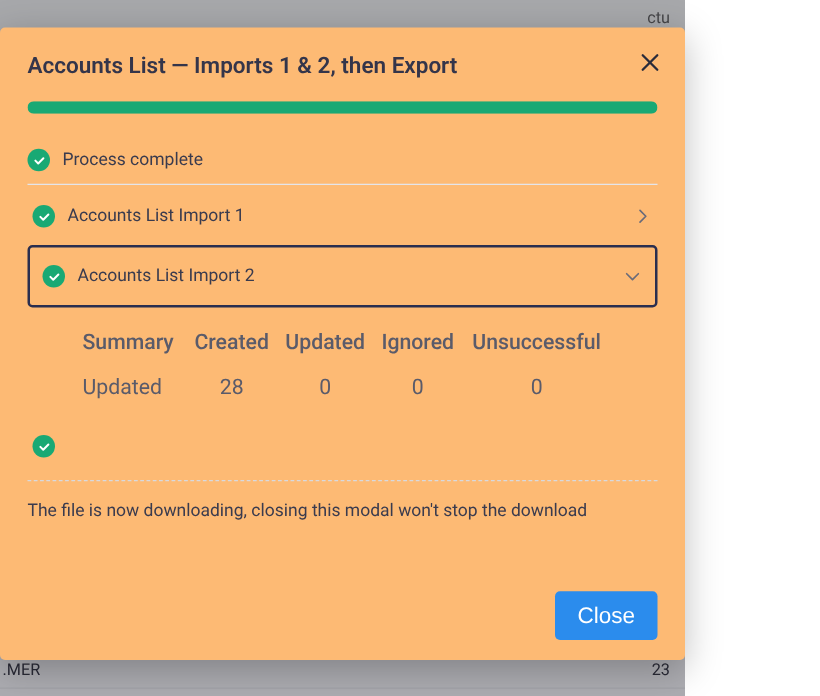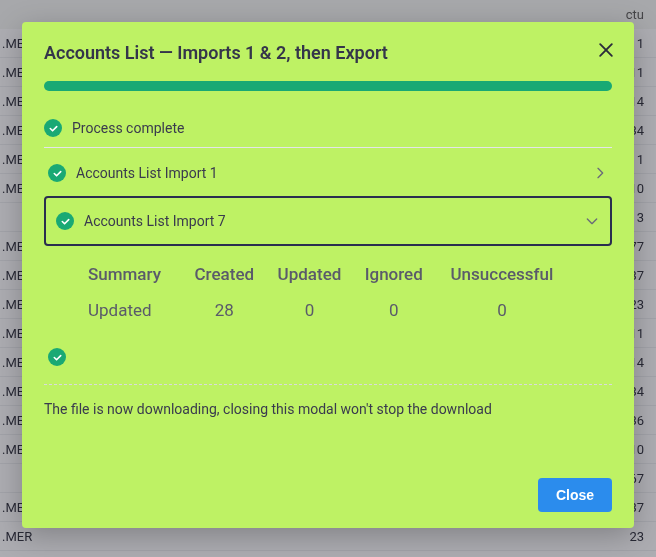--- a/index.html
+++ b/index.html
@@ -1,29 +1,29 @@
 <!DOCTYPE html>
 <html><head>
 <meta charset="utf-8">
 <style>
   * { box-sizing: border-box; margin: 0; padding: 0; }
   html, body { width: 656px; height: 557px; overflow: hidden; font-family: -apple-system, BlinkMacSystemFont, "Segoe UI", Roboto, Arial, sans-serif; }
-  .viewport { position: relative; width: 656px; height: 557px; }
+  .viewport { position: relative; width: 548px; height: 557px; }
 
   
   .bg-table { position: absolute; inset: 0; background: #f5f5f7; color: #2a2b3a; font-size: 13px; }
   .bg-row { display: flex; height: 29px; align-items: center; border-bottom: 1px solid #e4e5ea; }
   .bg-header { background: #eceded; color: #555; height: 29px; display:flex; align-items:center; }
   .bg-cell { width: 110px; text-align: right; padding-right: 12px; white-space: nowrap; }
   .bg-cell.left { width: 34px; text-align: left; padding-left: 2px; }
   .bg-cell.wide { flex: 1; }
 
   
   .overlay { position: absolute; inset: 0; background: rgba(40,40,50,0.35); display: flex; align-items: flex-start; justify-content: center; }
-  .modal { position: relative; width: 612px; margin-top: 22px; background: #bef264; border-radius: 4px; box-shadow: 0 8px 30px rgba(0,0,0,0.25); padding: 20px 22px 16px 22px; min-height: 506px; display: flex; flex-direction: column; }
+  .modal { position: relative; width: 612px; margin-top: 22px; background: #fdba74; border-radius: 4px; box-shadow: 0 8px 30px rgba(0,0,0,0.25); padding: 20px 22px 16px 22px; min-height: 506px; display: flex; flex-direction: column; }
   .modal-title { font-size: 18px; font-weight: 600; color: #34354a; }
   .close-x { position: absolute; top: 18px; right: 18px; cursor: pointer; color: #2a2b3a; }
   .close-x svg { width: 20px; height: 20px; display:block; }
 
   .progress-track { margin-top: 18px; height: 10px; border-radius: 5px; background: #e8e9ec; overflow: hidden; }
   .progress-fill { height: 100%; background: #19a974; width: 100%; }
 
   .status-line { display: flex; align-items: center; gap: 10px; margin-top: 28px; color: #3a3b4e; font-size: 14px; }
   .check { width: 18px; height: 18px; border-radius: 50%; background: #19a974; display: inline-flex; align-items: center; justify-content: center; flex-shrink: 0; }
   .check svg { width: 11px; height: 11px; display:block; }
@@ -42,21 +42,21 @@
   .summary { padding: 12px 0 6px 40px; }
   .summary table { width: 92%; border-collapse: collapse; font-size: 17px; color: #3a3b4e; }
   .summary th { text-align: center; font-weight: 500; color: #5a5b6a; padding: 6px 4px; }
   .summary th:first-child { text-align: left; }
   .summary td { text-align: center; padding: 10px 4px; color: #5a5b6a; }
   .summary td:first-child { text-align: left; }
 
   .note { margin-top: 16px; font-size: 14px; color: #3a3b4e; }
 
   .footer { margin-top: auto; display: flex; justify-content: flex-end; padding-top: 12px; }
-  .btn-primary { background: #2b8ced; color: #fff; border: none; border-radius: 4px; padding: 9px 18px; font-size: 14px; font-weight: 700; cursor: pointer; }
+  .btn-primary { background: #2b8ced; color: #fff; border: none; border-radius: 4px; padding: 9px 18px; font-size: 18px; font-weight: 400; cursor: pointer; }
 </style>
 </head>
 <body>
 
 <div class="viewport">
 
   <div class="bg-table">
     <div class="bg-header">
       <div class="bg-cell left"></div>
       <div class="bg-cell wide"></div>
@@ -203,21 +203,21 @@
             </svg>
         </span>
       </div>
 
       <div class="acc-row selected">
         <span class="check">
           <svg viewBox="0 0 24 24" fill="none" stroke="#fff" stroke-width="3.5" stroke-linecap="round" stroke-linejoin="round">
               <polyline points="5 12 10 17 19 8"></polyline>
             </svg>
         </span>
-        <span class="label">Accounts List Import 7</span>
+        <span class="label">Accounts List Import 2</span>
         <span class="chev">
           <svg viewBox="0 0 24 24" fill="none" stroke="currentColor" stroke-width="2" stroke-linecap="round" stroke-linejoin="round">
               <polyline points="5 9 12 16 19 9"></polyline>
             </svg>
         </span>
       </div>
 
       <div class="summary">
         <table>
           <thead>

